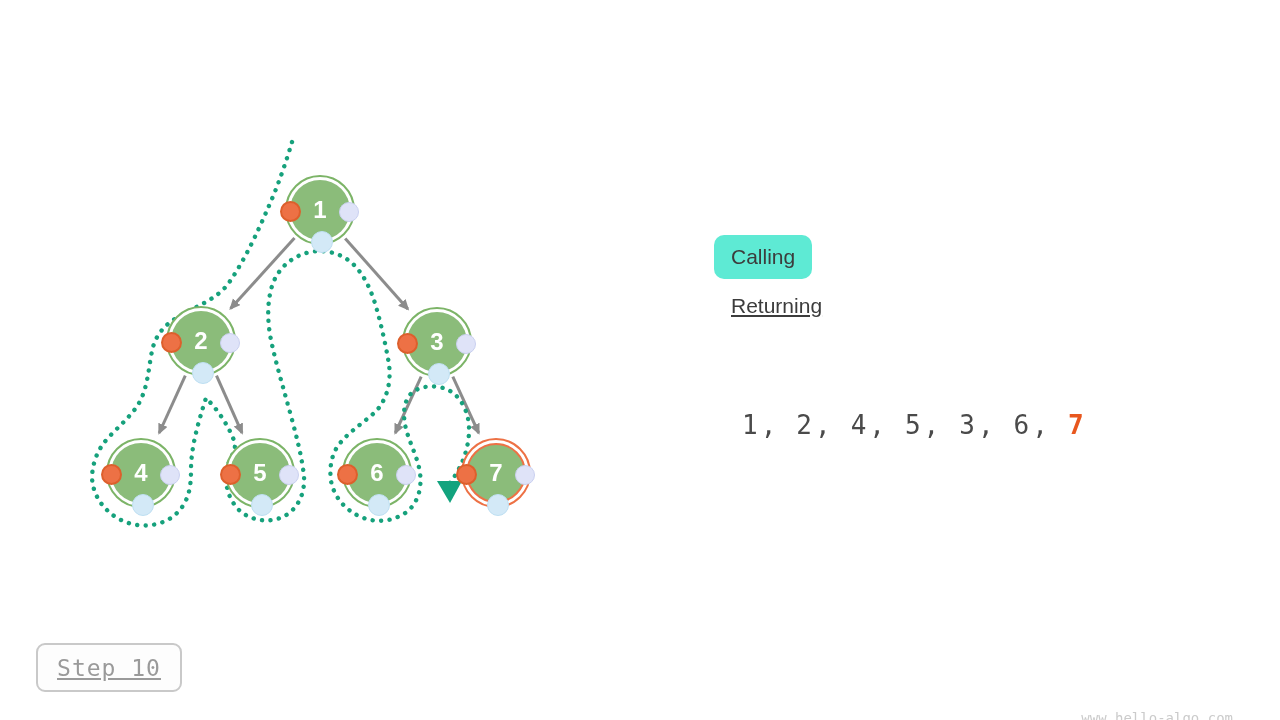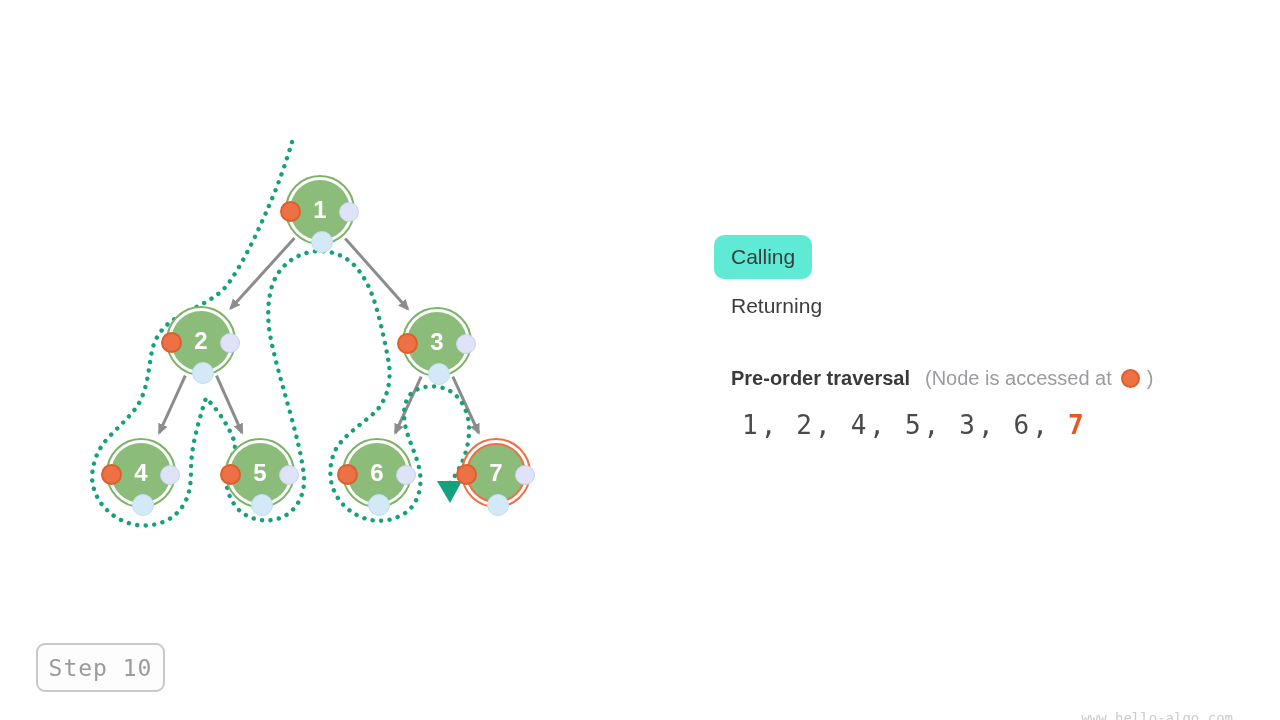--- a/index.html
+++ b/index.html
@@ -20,36 +20,36 @@
   }
   .node.current{border-color:#ED7145;}
   .node.current .node-inner{border:2px solid #ED7145;}
   .dot{position:absolute;border-radius:50%;box-sizing:border-box;z-index:3;}
   .dot-pre{left:-7px;top:24px;width:21px;height:21px;background:#ED7145;border:2px solid #DD5F2C;}
   .dot-post{right:-6px;top:25px;width:20px;height:20px;background:#DFE3F8;border:1.5px solid #CAD0F0;}
   .dot-in{left:24px;bottom:-10px;width:22px;height:22px;background:#D3E9F7;border:1.5px solid #BEDFF2;}
   
   .tabs{position:absolute;left:714px;top:235px;font-size:21px;color:#3C3C3C;}
   .tab-active{display:inline-block;background:#5eead4;border-radius:10px;padding:10px 17px;}
-  .tab-idle{margin-top:15px;padding-left:17px;}
+  .tab-idle{margin-top:15px;padding-left:17px;text-decoration:underline;}
   .legend{position:absolute;left:731px;top:367px;display:flex;align-items:center;white-space:nowrap;}
   .legend-title{font-weight:bold;color:#3A3A3A;font-size:20px;margin-right:15px;}
   .legend-note{color:#9B9BA0;font-size:20px;}
   .legend-dot{display:inline-block;width:19px;height:19px;border-radius:50%;
     background:#ED7145;border:2px solid #DD5F2C;box-sizing:border-box;margin:0 7px 0 9px;vertical-align:-3px;}
   .seq{position:absolute;left:742px;top:410px;display:flex;gap:17px;
     font-family:"DejaVu Sans Mono",monospace;font-size:26px;color:#4A4A4A;}
   .seq-item{letter-spacing:3px;}
   .seq-item.current{color:#E8571E;font-weight:bold;}
   
   .step{
-    position:absolute;left:36px;top:643px;width:129px;height:49px;box-sizing:border-box;
+    position:absolute;left:36px;top:643px;width:146px;height:49px;box-sizing:border-box;
     border:2px solid #C9C9C9;border-radius:9px;background:#FDFDFD;
     display:flex;align-items:center;justify-content:center;
-    font-family:"DejaVu Sans Mono",monospace;font-size:23px;color:#9A9A9A;letter-spacing:1px;
+    font-family:"DejaVu Sans Mono",monospace;font-size:23px;color:#9A9A9A;letter-spacing:1px;text-decoration:underline;
   }
   .watermark{
     position:absolute;right:47px;top:710px;
     font-family:"DejaVu Sans Mono",monospace;font-size:14px;color:#CBCBCB;
   }
 </style>
 </head>
 <body>
 
 <div class="stage">
@@ -162,26 +162,20 @@
     <div class="node-inner">
         <span>7</span>
       </div>
   </div>
 
   <div class="tabs">
     <span class="tab-active">Calling</span>
     <div class="tab-idle">Returning</div>
   </div>
 
-  <div class="legend">
-    <span class="legend-title">Pre-order traversal</span>
-    <span class="legend-note">(Node is accessed at</span>
-    <span class="legend-dot"></span>
-    <span class="legend-note">)</span>
-  </div>
 
   <div class="seq">
       <span class="seq-item">1,</span>
       <span class="seq-item">2,</span>
       <span class="seq-item">4,</span>
       <span class="seq-item">5,</span>
       <span class="seq-item">3,</span>
       <span class="seq-item">6,</span>
       <span class="seq-item current">7</span>
     </div>

